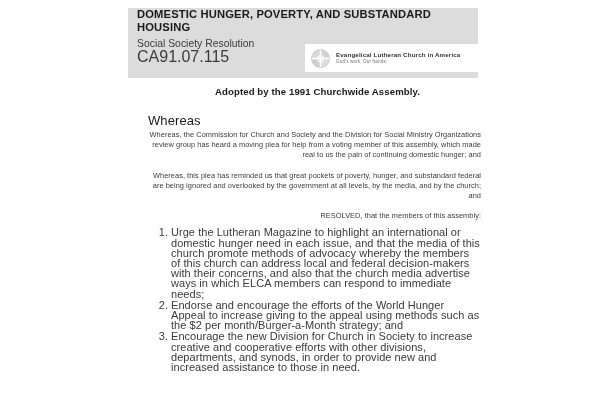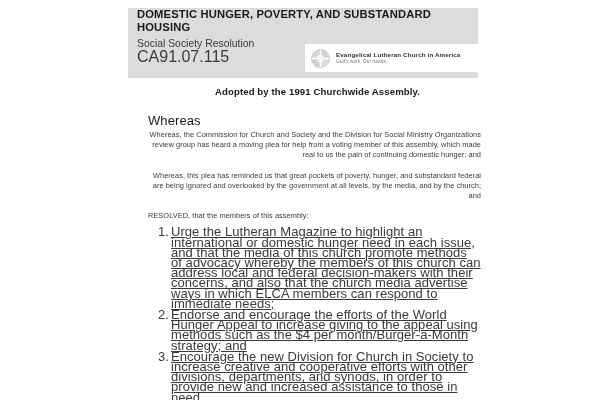--- a/index.html
+++ b/index.html
@@ -150,38 +150,38 @@
   .resolved-heading {
     margin-top: 10px;
   }
 
   .intro-line {
     font-size: 7.4px;
     line-height: 10.2px;
     color: #3a3a3a;
     margin: 0 0 6px 0;
     letter-spacing: 0.05px;
+    text-align: right;
   }
 
   ol.resolutions {
     margin: 0;
     padding: 0 0 0 23px;
     list-style: none;
     counter-reset: res;
   }
 
   ol.resolutions > li {
     position: relative;
-    font-size: 13px;
+    font-size: 11px;
     line-height: 10.2px;
     color: #3a3a3a;
     letter-spacing: 0.05px;
     margin-bottom: 1px;
     counter-increment: res;
-    text-decoration: underline;
   }
 
   ol.resolutions > li::before {
     content: counter(res) ".";
     position: absolute;
     left: -13px;
     top: 0;
     width: 10px;
     text-align: right;
     color: #3a3a3a;
@@ -223,18 +223,18 @@
     <div class="section-heading">Whereas</div>
 
     <p class="para">Whereas, the Commission for Church and Society and the Division for Social Ministry Organizations review group has heard a moving plea for help from a voting member of this assembly, which made real to us the pain of continuing domestic hunger; and</p>
     <p class="para">Whereas, this plea has reminded us that great pockets of poverty, hunger, and substandard federal are being ignored and overlooked by the government at all levels, by the media, and by the church; and</p>
 
 
     <div class="intro-line">RESOLVED, that the members of this assembly:</div>
 
     <ol class="resolutions">
       <li>Urge the Lutheran Magazine to highlight an international or domestic hunger need in each issue, and that the media of this church promote methods of advocacy whereby the members of this church can address local and federal decision-makers with their concerns, and also that the church media advertise ways in which ELCA members can respond to immediate needs;</li>
-      <li>Endorse and encourage the efforts of the World Hunger Appeal to increase giving to the appeal using methods such as the $4 per month/Burger-a-Month strategy; and</li>
+      <li>Endorse and encourage the efforts of the World Hunger Appeal to increase giving to the appeal using methods such as the $2 per month/Burger-a-Month strategy; and</li>
       <li>Encourage the new Division for Church in Society to increase creative and cooperative efforts with other divisions, departments, and synods, in order to provide new and increased assistance to those in need.</li>
     </ol>
 
   </div>
 </div>
 
 </body></html>

